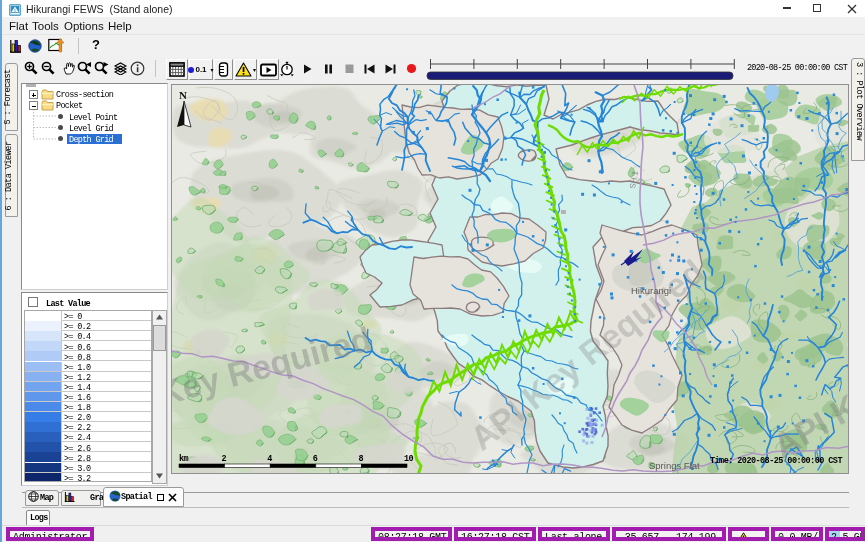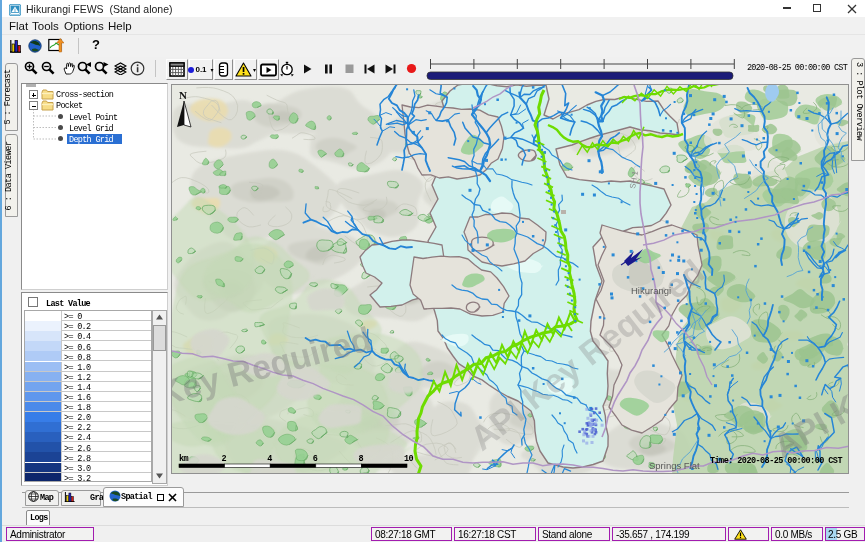--- a/index.html
+++ b/index.html
@@ -17,22 +17,22 @@
 .vtext { font-family:"Liberation Mono", monospace; font-size:8.5px; letter-spacing:-0.5px; color:#000; white-space:nowrap; }
 #tree { left:19px; top:83px; width:147px; height:207px; background:#fff;
   border:1px solid #8a8a8a; border-right-color:#cfcfcf; border-bottom-color:#cfcfcf; }
 #legend { left:19px; top:292px; width:147px; height:194px; background:#fff;
   border:1px solid #8a8a8a; border-right-color:#cfcfcf; border-bottom-color:#cfcfcf; }
 .lrow { position:absolute; left:0; width:126px; height:10.1px; border-bottom:1px solid #c8c8c8; }
 .lsw { position:absolute; left:0; top:0; width:37px; height:9.6px; border-right:1px solid #c8c8c8; }
 .llab { position:absolute; left:39px; top:1.3px; font-family:"Liberation Mono", monospace;
   font-size:8.5px; letter-spacing:-0.7px; color:#000; }
 #map { left:169px; top:84px; width:678px; height:390px; border:1px solid #909090; overflow:hidden; background:#e9eae3; }
-.cell { position:absolute; top:527px; height:14px; background:#f2f2f1; border:1px solid #a21caf;
-  font-family:Liberation Sans, sans-serif; font-size:10px; letter-spacing:-0.3px; color:#000;
+.cell { position:absolute; top:527px; height:14px; background:#f2f2f1; border:4px solid #a21caf;
+  font-family:Liberation Mono, monospace; font-size:10px; letter-spacing:-0.3px; color:#000;
   padding:1px 4px 0 3px; white-space:nowrap; overflow:hidden; }
 .tbtn { position:absolute; top:59px; height:21px; background:#f1f1f1; border:1px solid;
   border-color:#fdfdfd #8f8f8f #8f8f8f #fdfdfd; display:flex; align-items:center; justify-content:center;text-align:right; }
 .ticon { position:absolute; display:flex; align-items:center; justify-content:center; }
 .btab { position:absolute; background:#f0f0ef; border:1px solid #9a9a9a; border-radius:3px 3px 0 0;
   display:flex; align-items:center; font-family:"Liberation Mono", monospace; font-size:8.5px;
   letter-spacing:-0.7px; font-weight:bold; color:#000; }
 </style></head>
 <body>
 <div id="win">
@@ -1546,21 +1546,21 @@
   <div class="abs" style="left:20px;top:507px;width:827px;height:1px;background:#bcbcbc"></div>
 
   <div class="abs" style="left:24px;top:510px;width:24px;height:30px;background:#fbfbfb;border:1px solid #8a8a8a;border-radius:2px">
     <div class="appf" style="position:absolute;left:3px;top:2px;font-weight:bold">Logs</div>
   </div>
 
   <div class="abs" style="left:0;top:525px;width:865px;height:17px;background:#f0f0f0;border-top:1px solid #dcdcdc"></div>
   <div class="cell" style="left:4px;width:88px">Administrator</div>
   <div class="cell" style="left:369px;width:81px">08:27:18 GMT</div>
   <div class="cell" style="left:452px;width:82px">16:27:18 CST</div>
-  <div class="cell" style="left:536px;width:72px">Stand alone</div>
+  <div class="cell" style="left:536px;width:72px">Last alone</div>
   <div class="cell" style="left:610px;width:114px">-35.657 , 174.199</div>
   <div class="cell" style="left:726px;width:41px"><span style="margin-left:2px"><svg width="13" height="11" viewBox="0 0 13 11" style="">
           <path d="M6.5,0.8 L12.3,10.2 L0.7,10.2 Z" fill="#ffe11a" stroke="#000" stroke-width="0.9" stroke-linejoin="round"></path>
           <rect x="5.9" y="3.6" width="1.2" height="3.6" fill="#000"></rect>
           <rect x="5.9" y="7.9" width="1.2" height="1.2" fill="#000"></rect>
         </svg></span></div>
   <div class="cell" style="left:769px;width:52px">0.0 MB/s</div>
   <div class="cell" style="left:823px;width:40px;padding-left:0"><div class="abs" style="left:0;top:0;width:11px;height:12px;background:#a8d8f0"></div><span style="position:relative;margin-left:2px">2.5 GB</span></div>
 </div>
 

